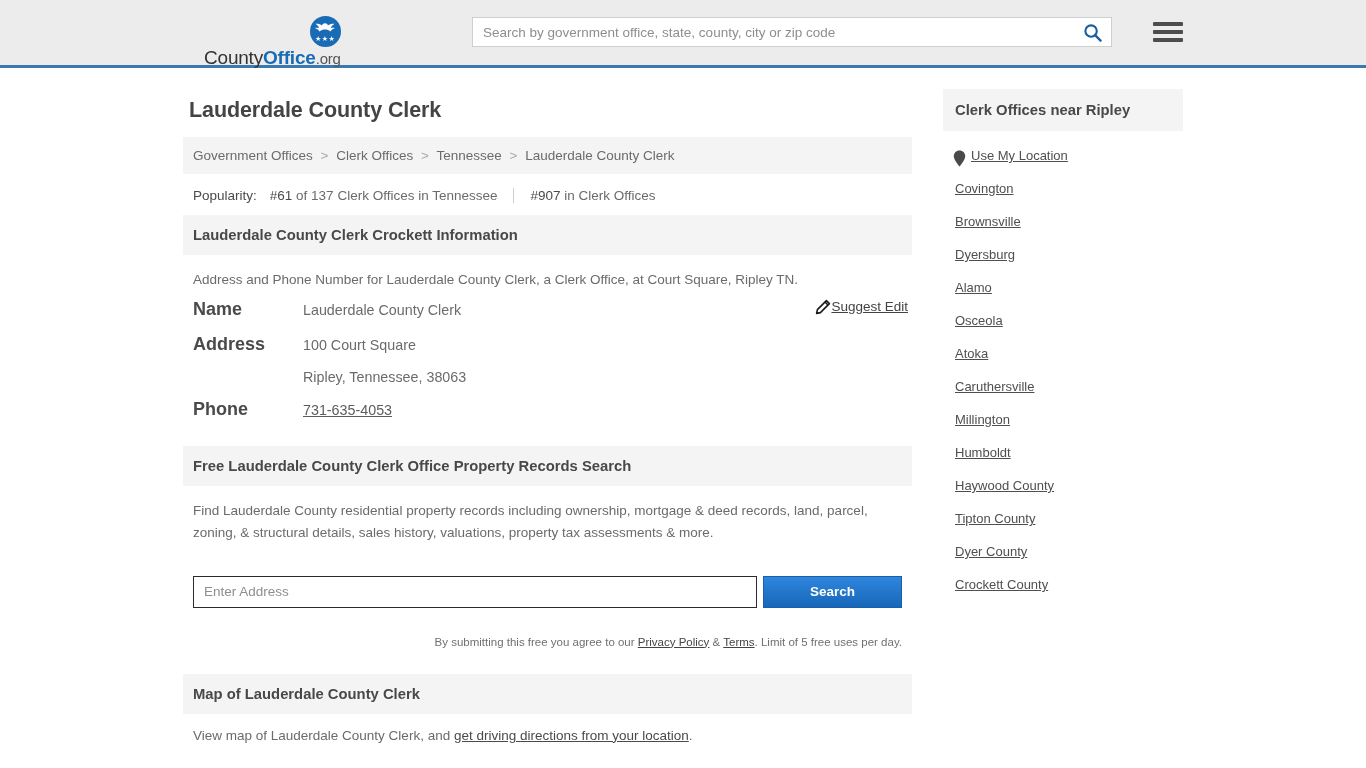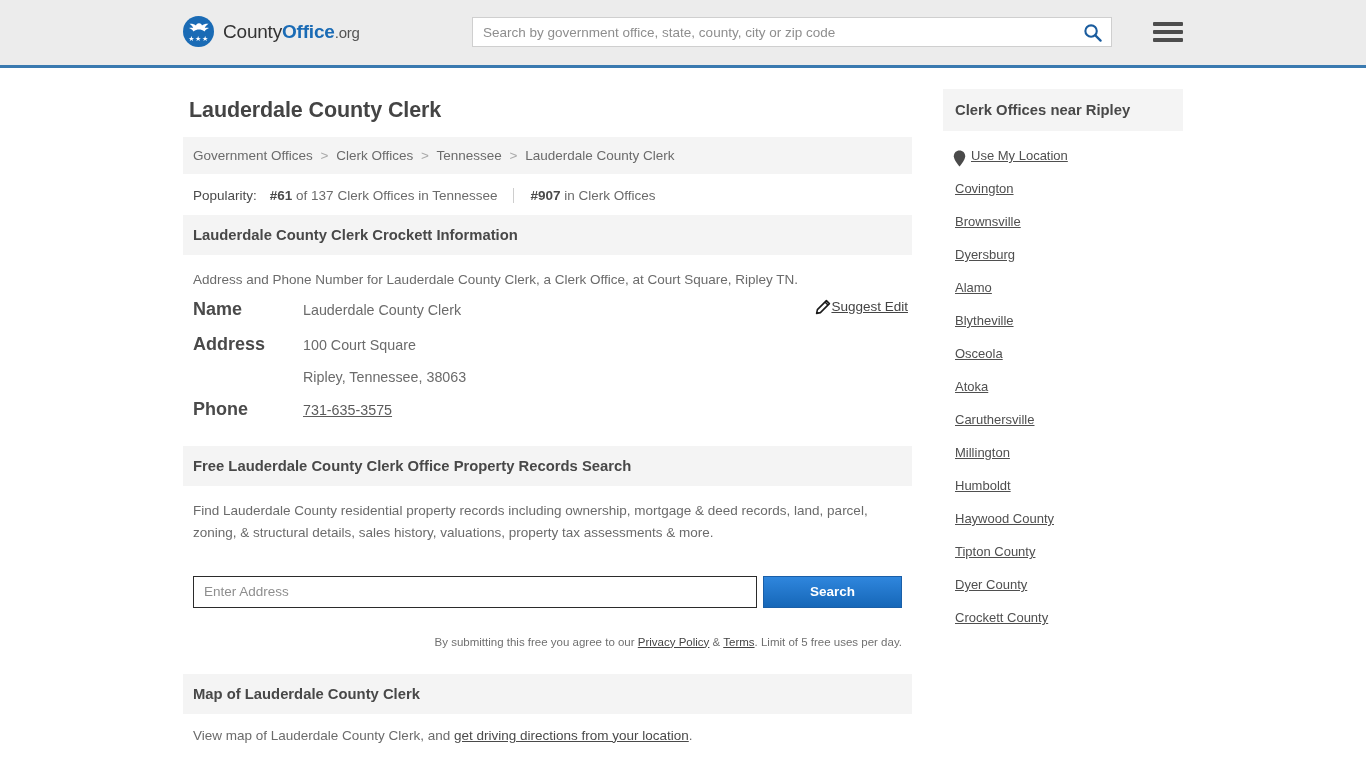--- a/index.html
+++ b/index.html
@@ -20,24 +20,25 @@
     position: relative;
   }
   .header-inner {
     width: 1000px;
     margin: 0 auto;
     height: 65px;
     position: relative;
   }
   .brand {
     position: absolute;
-    left: 0; top: 16px;
-    display: flex;
-    align-items: center;
+    left: 12px; top: 16px;
+    display: flex;
+    align-items: flex-end;
     text-decoration: none;
+    flex-direction: column;
   }
   .brand-mark {
     width: 31px; height: 31px;
     border-radius: 50%;
     background: #1a6bb5;
     position: relative;
     flex: 0 0 auto;
     overflow: hidden;
   }
   .brand-mark .eagle {
@@ -145,21 +146,21 @@
   .breadcrumb .sep { color: #a9a9a9; padding: 0 4px; }
 
   .popularity {
     font-size: 13.5px;
     color: #6b6b6b;
     padding: 14px 10px 12px 10px;
     display: flex;
     align-items: center;
   }
   .popularity .label { font-weight: normal; color: #4a4a4a; margin-right: 13px; }
-  .popularity .rank { font-weight: bold; color: #4a4a4a; }
+  .popularity .rank { font-weight: normal; color: #4a4a4a; }
   .popularity .divider {
     display: inline-block;
     width: 1px; height: 15px;
     background: #cecece;
     margin: 0 16px;
   }
 
   .section-head {
     background: #f4f4f4;
     padding: 12px 10px;
@@ -365,21 +366,21 @@
       <div class="contact-row">
         <span class="k">Address</span>
         <span class="v">100 Court Square</span>
       </div>
       <div class="contact-row">
         <span class="k"></span>
         <span class="v">Ripley, Tennessee, 38063</span>
       </div>
       <div class="contact-row">
         <span class="k">Phone</span>
-        <span class="v"><a href="#">731-635-3575</a></span>
+        <span class="v"><a href="#">731-635-4053</a></span>
       </div>
     </div>
 
     <div class="section-head" style="margin-top:26px;">Free Lauderdale County Clerk Office Property Records Search</div>
     <div class="section-body">Find Lauderdale County residential property records including ownership, mortgage &amp; deed records, land, parcel, zoning, &amp; structural details, sales history, valuations, property tax assessments &amp; more.</div>
 
     <div class="prop-form">
       <input class="addr-input" type="text" placeholder="Enter Address" style="">
       <button class="search-submit">Search</button>
     </div>
@@ -399,21 +400,20 @@
       <li class="loc">
         <svg class="pin-icon" width="13" height="17" viewBox="0 0 13 17">
           <path d="M6.5 0.6 C3.2 0.6 0.8 3.0 0.8 6.2 C0.8 10.2 6.5 16.4 6.5 16.4 C6.5 16.4 12.2 10.2 12.2 6.2 C12.2 3.0 9.8 0.6 6.5 0.6 Z" fill="#4a4a4a"></path>
         </svg>
         <a href="#">Use My Location</a>
       </li>
       <li><a href="#">Covington</a></li>
       <li><a href="#">Brownsville</a></li>
       <li><a href="#">Dyersburg</a></li>
       <li><a href="#">Alamo</a></li>
-      <li><a href="#">Blytheville</a></li>
       <li><a href="#">Osceola</a></li>
       <li><a href="#">Atoka</a></li>
       <li><a href="#">Caruthersville</a></li>
       <li><a href="#">Millington</a></li>
       <li><a href="#">Humboldt</a></li>
       <li><a href="#">Haywood County</a></li>
       <li><a href="#">Tipton County</a></li>
       <li><a href="#">Dyer County</a></li>
       <li><a href="#">Crockett County</a></li>
     </ul>

